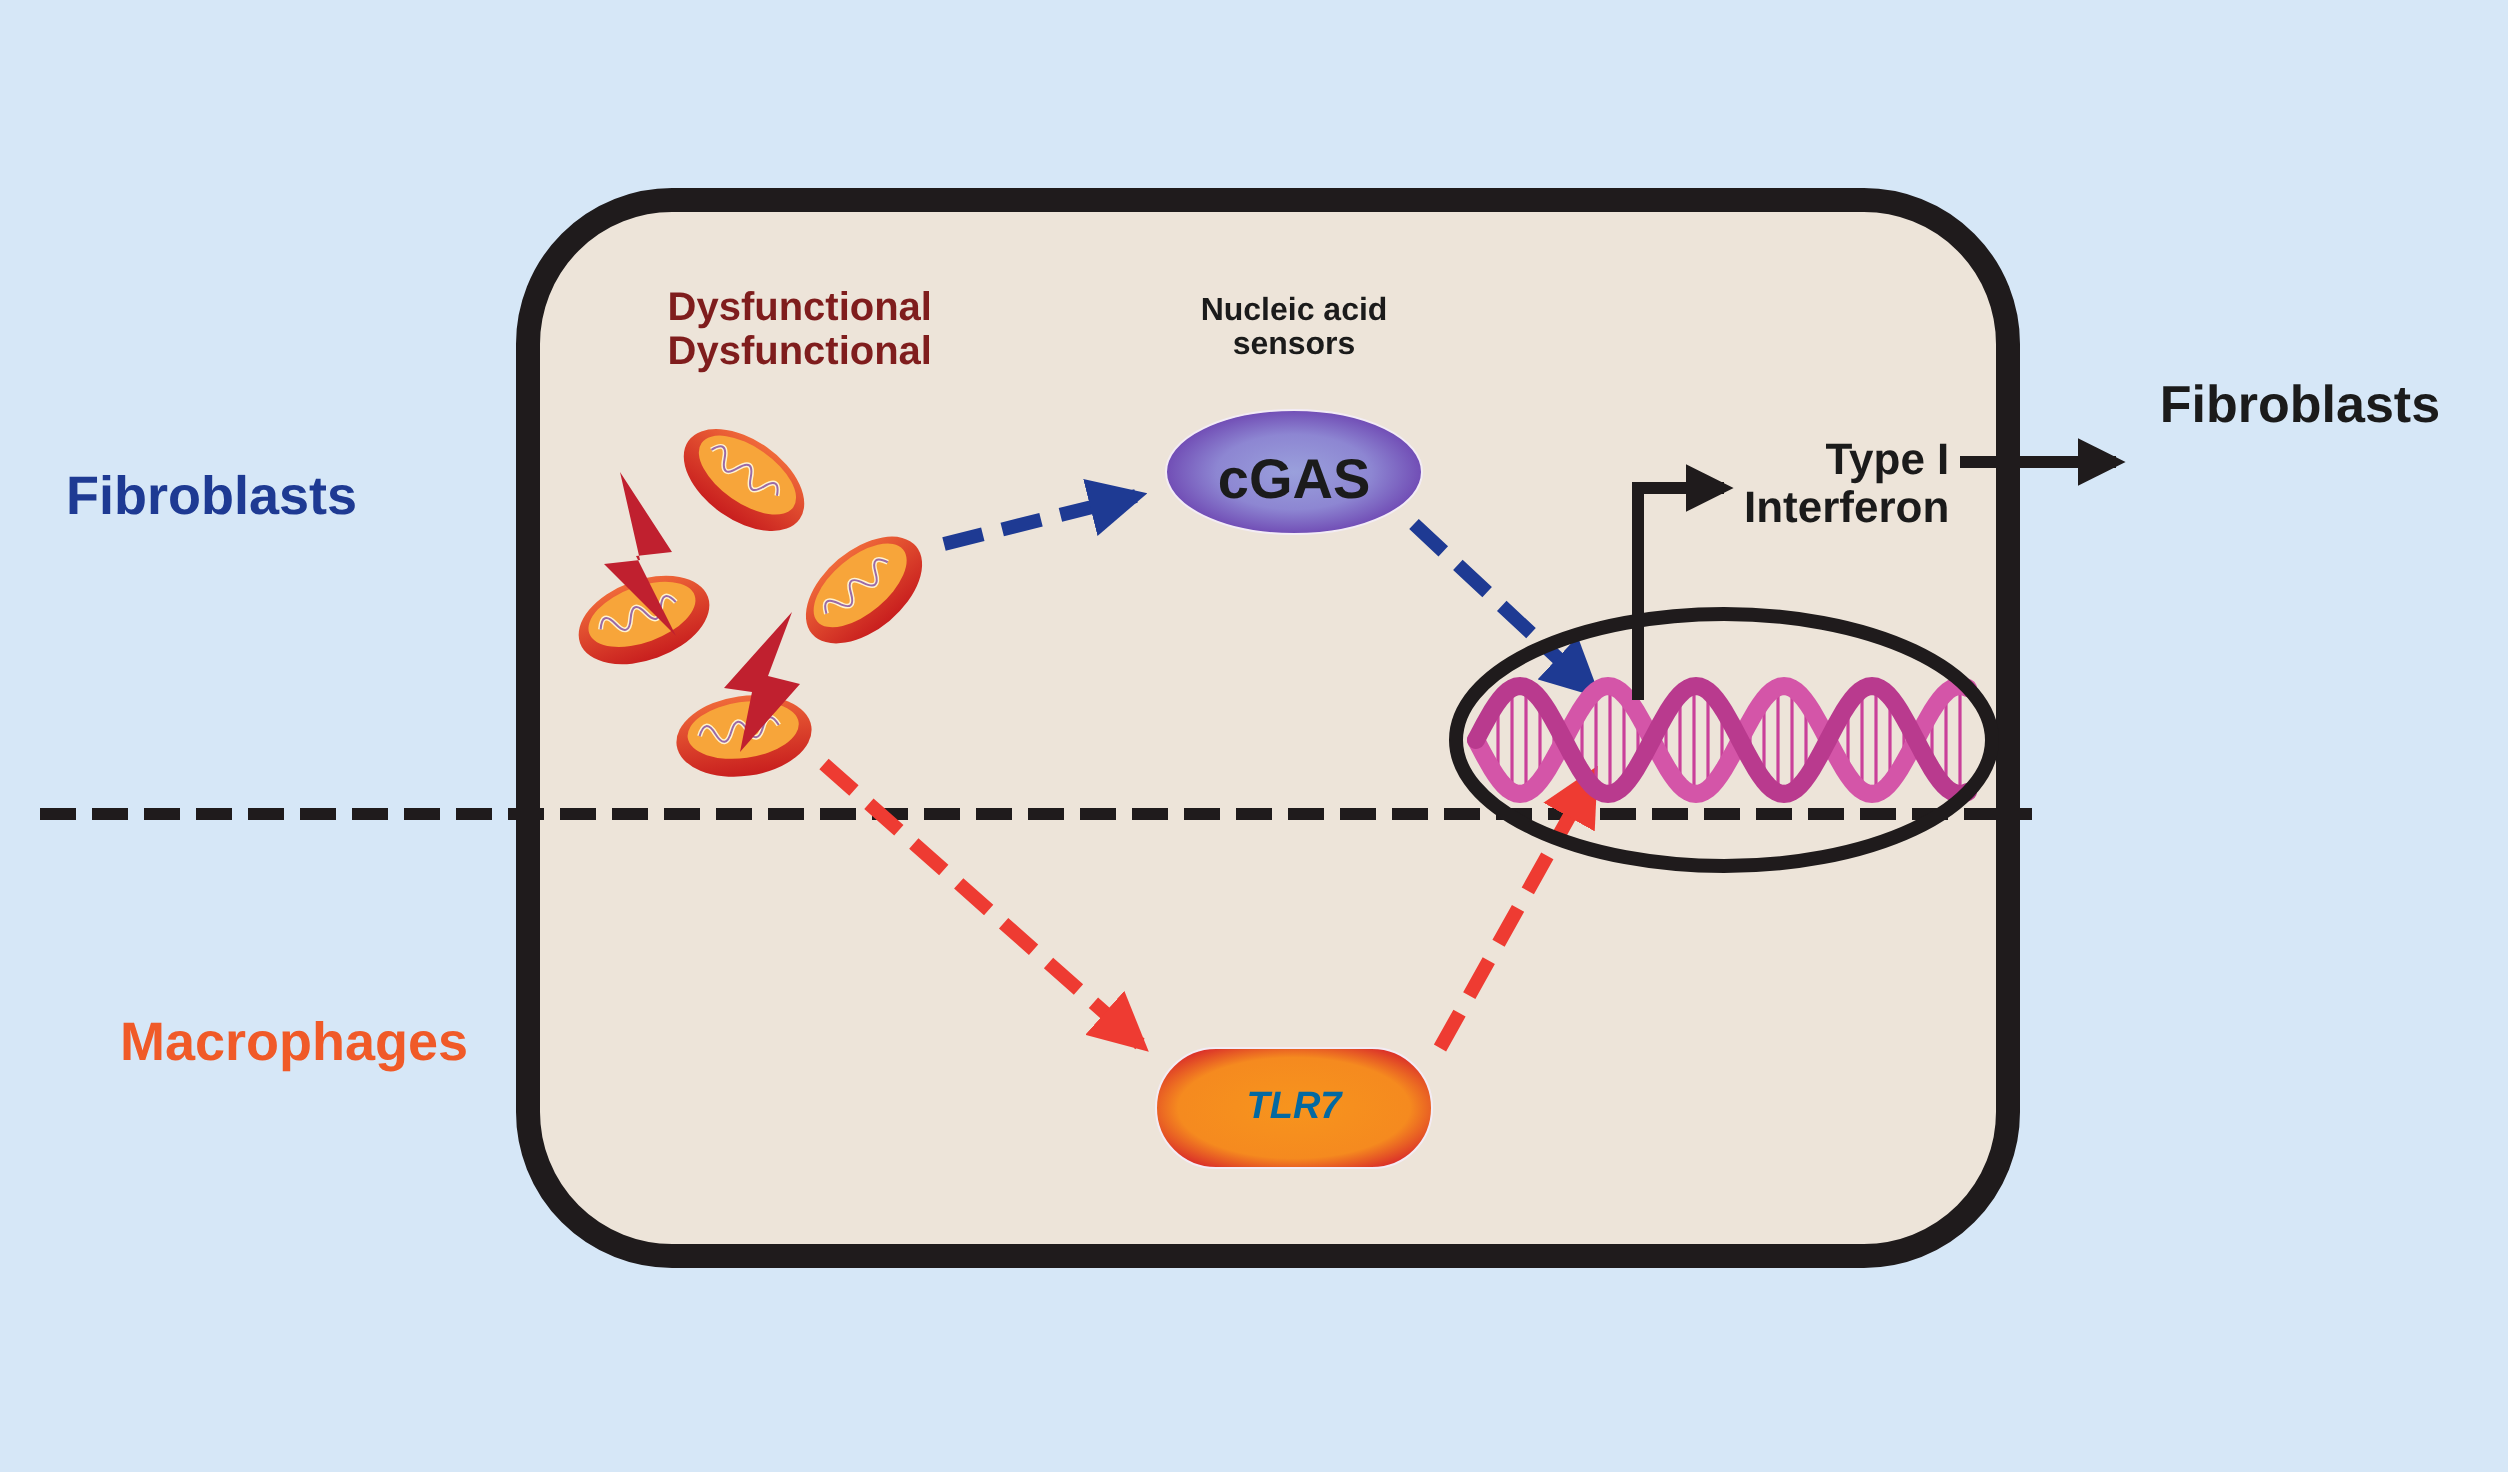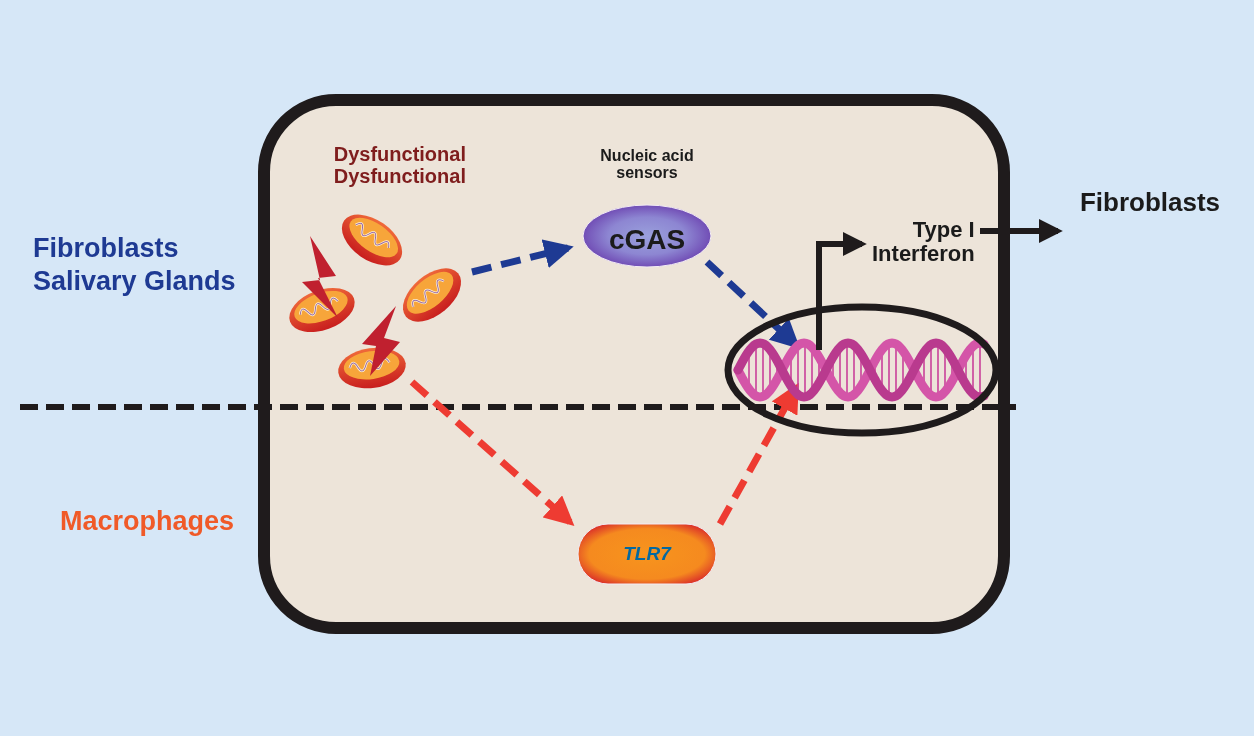--- a/index.html
+++ b/index.html
@@ -129,21 +129,20 @@
 
   <ellipse cx="862" cy="370" rx="134" ry="63" fill="none" stroke="#1f1b1c" stroke-width="7"></ellipse>
 
   <path d="M819,350 L819,244 L862,244" fill="none" stroke="#1f1b1c" stroke-width="6" marker-end="url(#mBlack)"></path>
 
   <line x1="980" y1="231" x2="1058" y2="231" stroke="#1f1b1c" stroke-width="6" marker-end="url(#mBlack)"></line>
 </svg>
 
 <div class="side" style="left:33px; top:187px; color:#1e3a93;margin-top:45px;">
   <div>Fibroblasts</div>
-  <div>Salivary Glands</div>
 </div>
 <div class="side" style="left:19px; top:505px; color:#f05a28;margin-left:41px;">
   <div>Macrophages</div>
 </div>
 
 <div class="lbl" style="left:286px; top:144px; width:180px; font-size:20px; color:#7f1d1d;text-align:right;">
   <div>Dysfunctional</div>
   <div>Dysfunctional</div>
 </div>
 <div class="lbl" style="left:557px; top:147px; width:180px; font-size:16px; color:#1b1b1b;">

